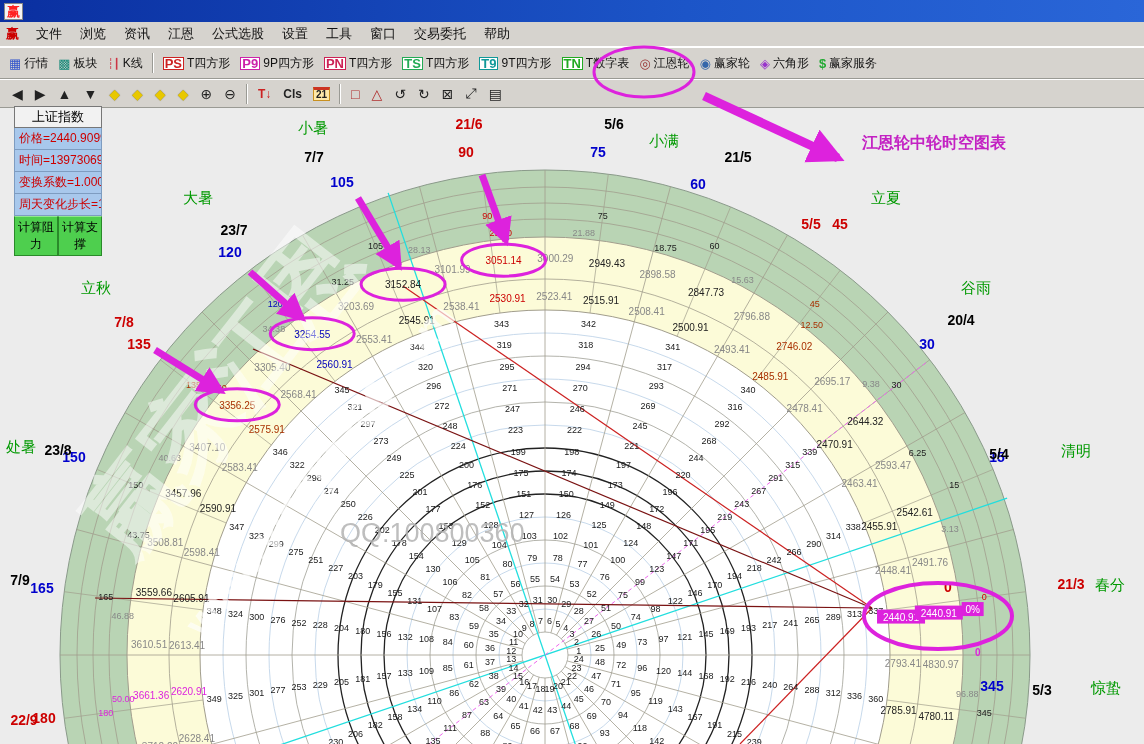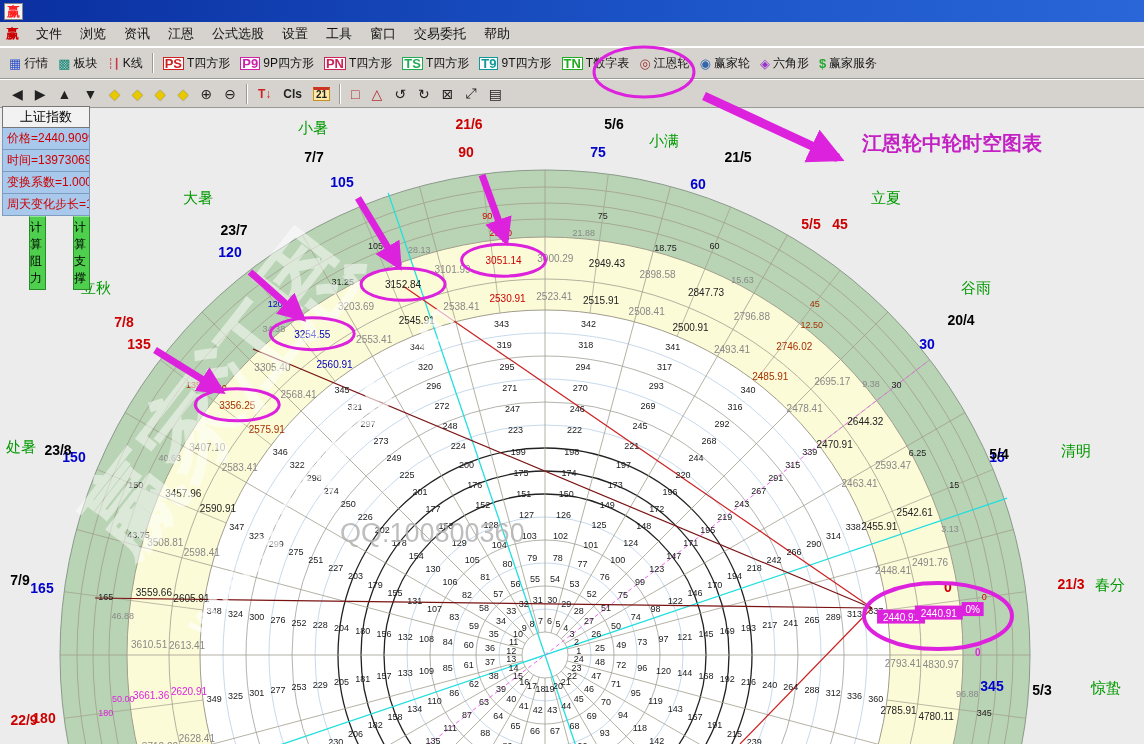--- a/index.html
+++ b/index.html
@@ -22,29 +22,29 @@
     border-top:1px solid #fff;border-bottom:1px solid #9a9a94;padding-left:6px;font-size:14px;}
   .dbtn{padding:1px 6px;color:#222;}
   .dbtn.yellow{color:#e8c800;text-shadow:0 0 1px #555;}
   .dbtn.red{color:#b03030;}
   .dbtn.small{font-size:12px;font-weight:bold;}
   .dbtn.cal{font-size:10px;font-weight:bold;background:#ffe9a8;border:1px solid #c89020;border-top:3px solid #cc3322;
     line-height:10px;padding:0 2px;margin:0 5px;}
   .chart{position:absolute;left:0;top:103px;right:0;bottom:0;background:#ececec;z-index:1;}
   #wheel{position:absolute;left:0;top:0;z-index:1;}
   #overlay{position:absolute;left:0;top:0;z-index:30;pointer-events:none;}
-  .panel{position:absolute;left:2px;top:106px;width:88px;z-index:25;font-size:12px;}
+  .panel{position:absolute;left:14px;top:106px;width:88px;z-index:25;font-size:12px;}
   .panel .ptitle{background:#f2f2f2;border:1px solid #777;text-align:center;color:#000;padding:1px 0;font-size:13px;}
   .panel .prow{background:#a8c8ec;border:1px solid #7e9cc0;border-top:none;color:#cc0000;
     padding:2px 4px;white-space:nowrap;overflow:hidden;}
   .panel .pbtns{display:flex;}
   .panel .pbtn{flex:1;background:#4ecf4e;border:1px solid #2a8a2a;border-top:1px solid #90e890;
-    color:#000;text-align:left;padding:2px 0;cursor:pointer;margin-left:27px;}
+    color:#000;text-align:center;padding:2px 0;cursor:pointer;}
   .annotation{position:absolute;left:862px;top:130px;z-index:35;color:#c321c3;font-weight:bold;
-    font-size:20px;line-height:26px;white-space:nowrap;}
+    font-size:16px;line-height:26px;white-space:nowrap;}
 </style>
 </head>
 <body>
 
 <div class="titlebar">
   <span class="logo">赢</span>
 </div>
 
 <div class="menubar">
   <span class="logo">赢</span>

